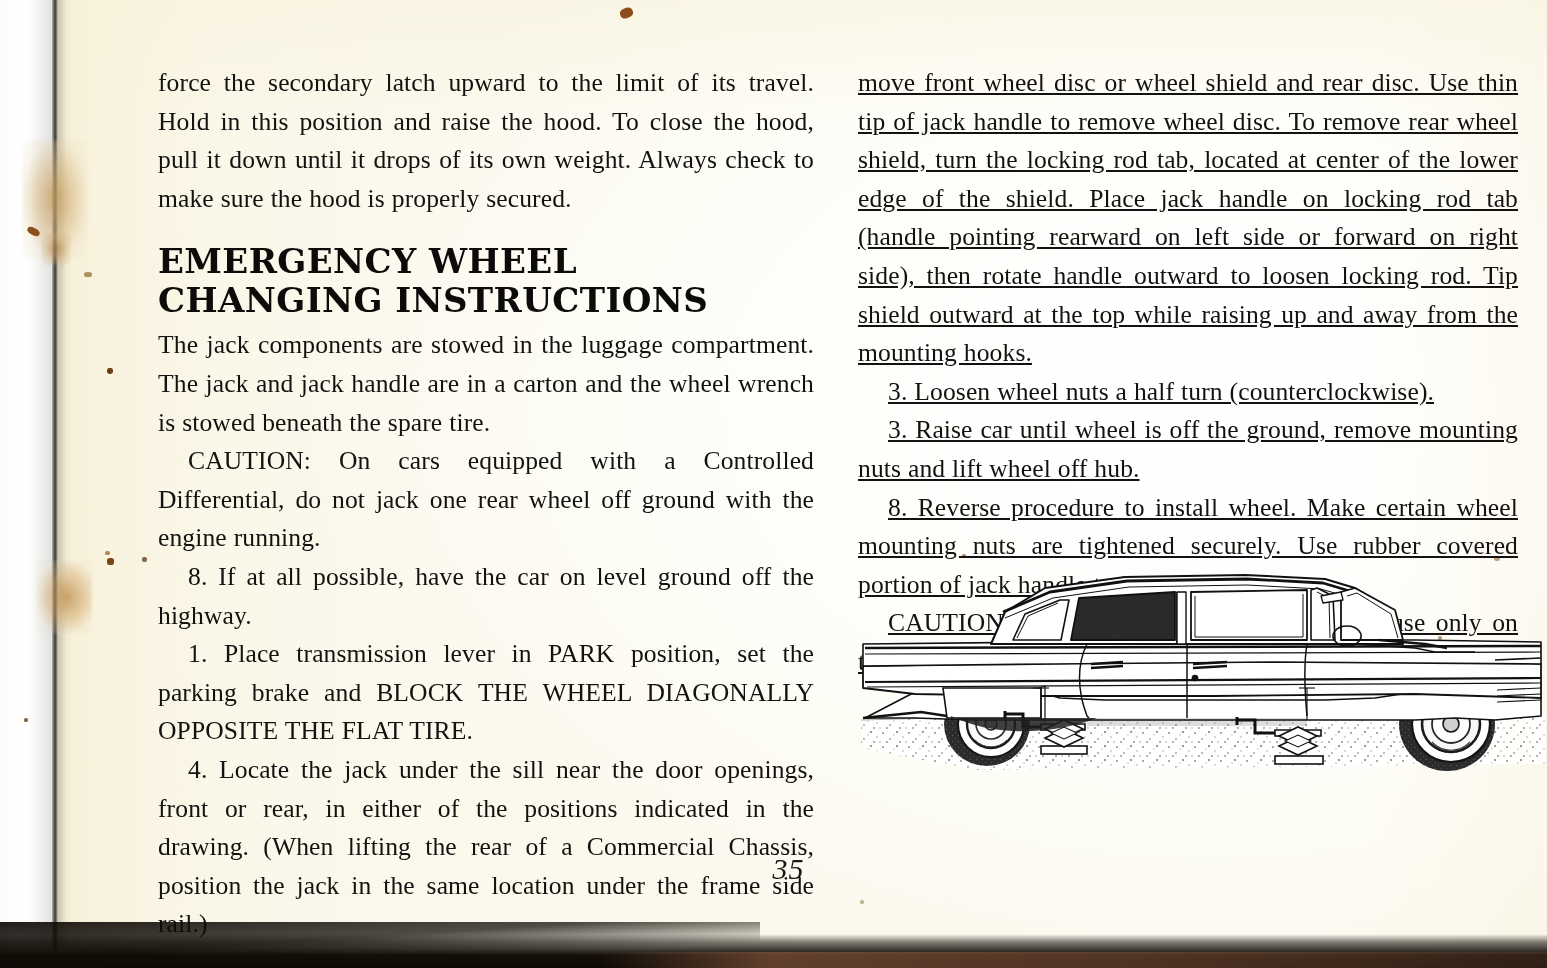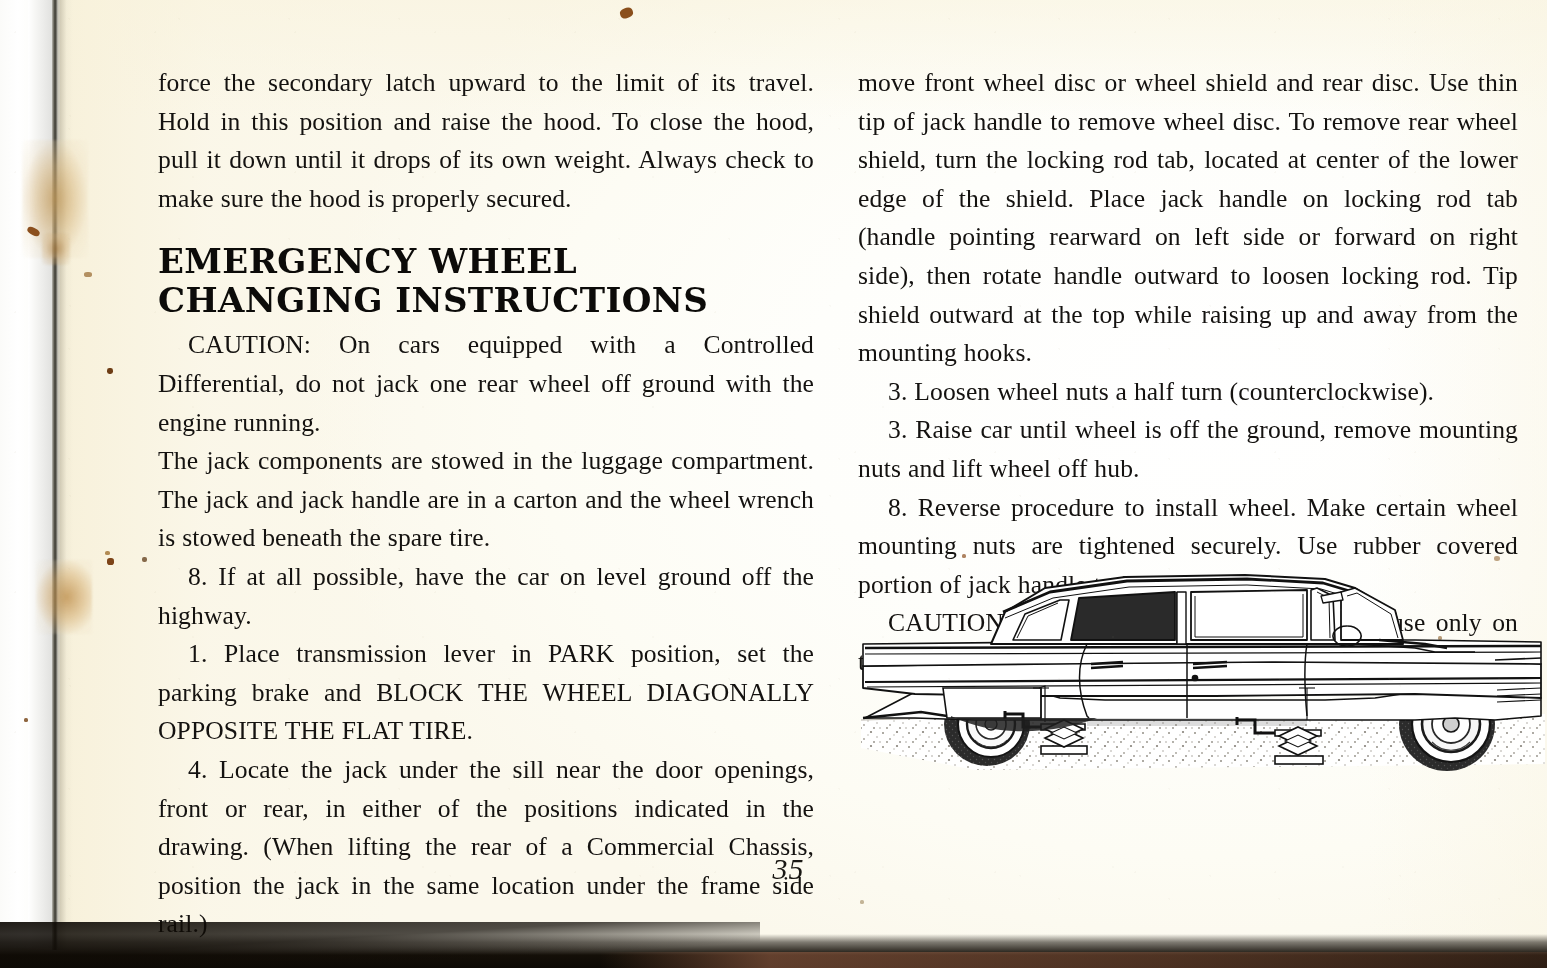--- a/index.html
+++ b/index.html
@@ -98,21 +98,21 @@
     background: linear-gradient(to right, #fbfbf9 0%, #ffffff 60%, #fdfdfb 100%);
   }
   .speck { position: absolute; border-radius: 40%; pointer-events: none; }
 
   
   .col {
     position: absolute;
     color: #141210;
   }
   .col-left  { left: 158px; top: 64px;  width: 656px; }
-  .col-right { left: 858px; top: 64px;  width: 660px; }
+  .col-right { left: 858px; top: 64px;  width: 660px; text-decoration: underline; }
 
   p.body {
     margin: 0;
     font-size: 25.6px;
     line-height: 38.6px;
     text-align: justify;
     text-align-last: left;
     letter-spacing: 0.1px;
     word-spacing: 0.4px;
     text-rendering: optimizeLegibility;
@@ -198,22 +198,22 @@
   <div class="speck" style="left:860px; top:900px; width:4px; height:4px; background:#8c6f3f; opacity:.5;"></div>
 
   <div class="col col-left">
     <p class="body">force the secondary latch upward to the limit of its travel. Hold in this position and raise the hood. To close the hood, pull it down until it drops of its own weight. Always check to make sure the hood is properly secured.</p>
 
     <h2 class="section-head">
       <span>EMERGENCY WHEEL</span><br>
       <span>CHANGING INSTRUCTIONS</span>
     </h2>
 
+    <p class="body">The jack components are stowed in the luggage compartment. The jack and jack handle are in a carton and the wheel wrench is stowed beneath the spare tire.</p>
     <p class="body indent">CAUTION: On cars equipped with a Controlled Differential, do not jack one rear wheel off ground with the engine running.</p>
-    <p class="body">The jack components are stowed in the luggage compartment. The jack and jack handle are in a carton and the wheel wrench is stowed beneath the spare tire.</p>
     <p class="body indent">8. If at all possible, have the car on level ground off the highway.</p>
     <p class="body indent">1. Place transmission lever in PARK position, set the parking brake and BLOCK THE WHEEL DIAGONALLY OPPOSITE THE FLAT TIRE.</p>
     <p class="body indent">4. Locate the jack under the sill near the door openings, front or rear, in either of the positions indicated in the drawing. (When lifting the rear of a Commercial Chassis, position the jack in the same location under the frame side rail.)</p>
 
   </div>
 
   <div class="col col-right">
     <p class="body">move front wheel disc or wheel shield and rear disc. Use thin tip of jack handle to remove wheel disc. To remove rear wheel shield, turn the locking rod tab, located at center of the lower edge of the shield. Place jack handle on locking rod tab (handle pointing rearward on left side or forward on right side), then rotate handle outward to loosen locking rod. Tip shield outward at the top while raising up and away from the mounting hooks.</p>
     <p class="body indent">3. Loosen wheel nuts a half turn (counterclockwise).</p>
     <p class="body indent">3. Raise car until wheel is off the ground, remove mounting nuts and lift wheel off hub.</p>

